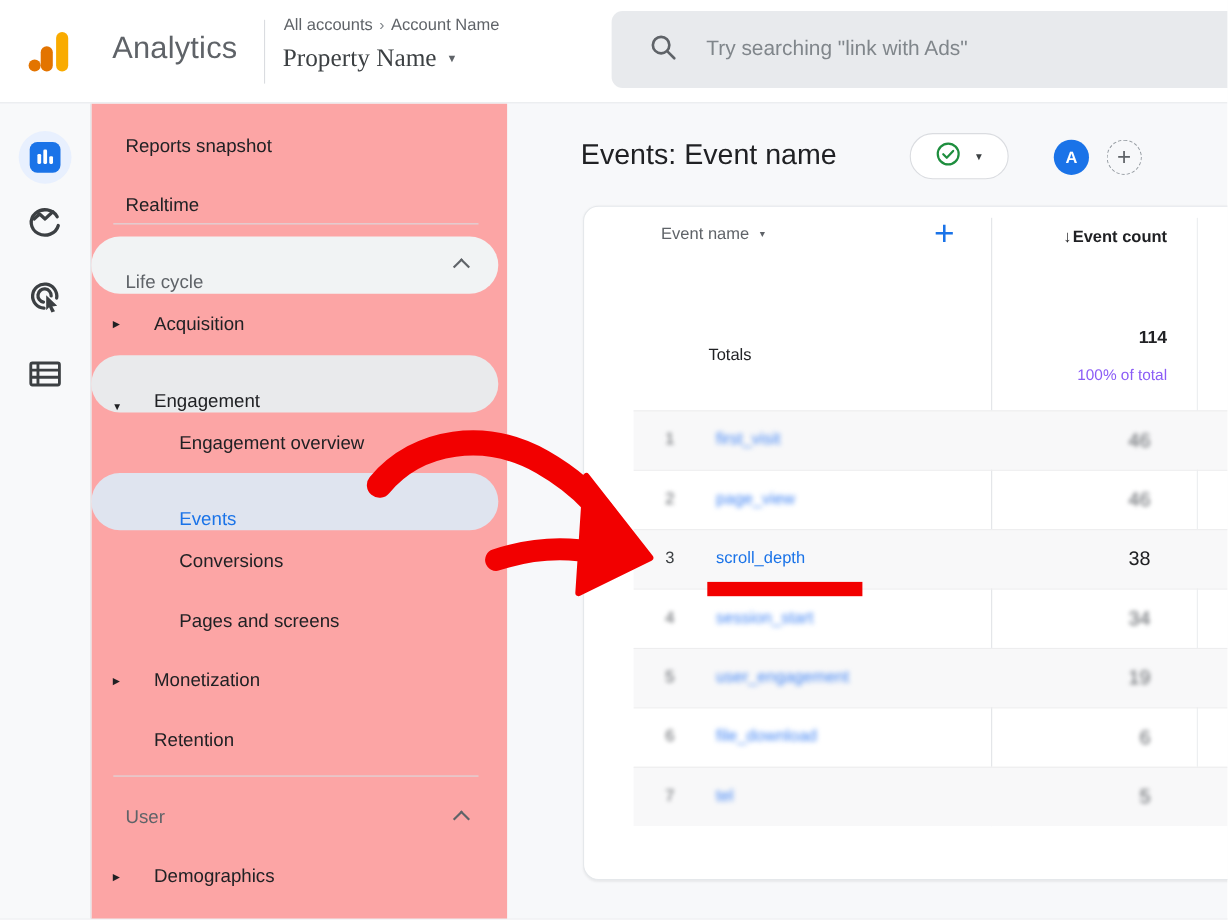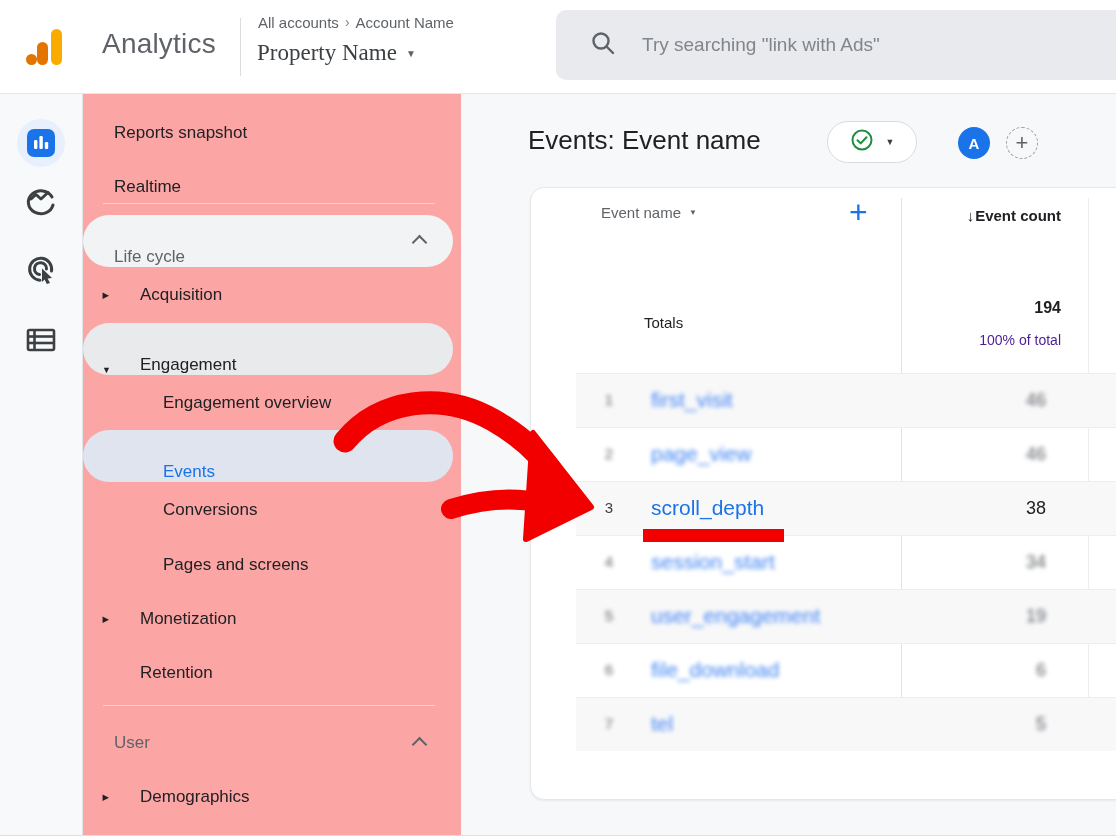--- a/index.html
+++ b/index.html
@@ -56,27 +56,27 @@
   #card { position:absolute; left:530px; top:187px; width:600px; height:613px; background:#fff; border:1px solid #e5e8eb; border-radius:14px 0 0 14px; box-shadow:0 1px 2px rgba(60,64,67,.08); z-index:6; }
   .dim-header { position:absolute; left:70px; top:16px; display:flex; align-items:center; gap:8px; font-size:15px; color:#5f6368; cursor:pointer; }
   .dim-caret { font-size:8px; color:#5f6368; }
   .add-col { position:absolute; left:318px; top:4px; font-size:32px; font-weight:300; color:#1a73e8; cursor:pointer; line-height:40px; }
   .col-divider { position:absolute; left:370px; top:10px; width:1px; height:553px; background:#e1e4e7; }
   .col-divider2 { position:absolute; left:557px; top:10px; width:1px; height:553px; background:#eceef0; }
   .metric-header { position:absolute; right:68px; top:19px; font-size:15px; font-weight:bold; color:#202124; display:flex; align-items:center; cursor:pointer; }
   .sort-arrow { font-weight:400; font-size:15px; margin-right:1px; }
   .totals-label { position:absolute; left:113px; top:126px; font-size:15px; font-weight:500; color:#202124; }
   .totals-value { position:absolute; right:68px; top:111px; font-size:16px; font-weight:bold; color:#202124; }
-  .totals-share { position:absolute; right:68px; top:144px; font-size:14px; color:#4c1d95; }
+  .totals-share { position:absolute; right:68px; top:144px; font-size:14px; color:#8b5cf6; }
   #rows { position:absolute; left:0; top:185px; width:600px; }
   .trow { position:relative; width:600px; height:54px; }
   .trow .stripe { position:absolute; left:45px; top:0; width:555px; height:54px; border-top:1px solid #ededee; }
   .trow.odd .stripe { background:#f8f8f9; }
   .row-num { position:absolute; left:66px; top:0; width:24px; height:54px; line-height:54px; text-align:center; font-size:15px; color:#5f6368; }
-  .row-name { position:absolute; left:120px; top:0; height:54px; line-height:54px; font-size:21px; color:#1a73e8; cursor:pointer; }
+  .row-name { position:absolute; left:120px; top:0; height:54px; line-height:54px; font-size:15px; color:#1a73e8; cursor:pointer; }
   .row-count { position:absolute; right:85px; top:0; height:54px; line-height:54px; font-size:18px; color:#5f6368; }
   .blur-a { filter:blur(2.3px); color:#4285f4; }
   .blur-b { filter:blur(1.9px); }
   .sharp-num { color:#3c4043; }
   .sharp-count { color:#202124; }
 
   
   #arrow-overlay { position:absolute; left:330px; top:378px; width:285px; height:178px; z-index:50; pointer-events:none; }
   #red-underline { position:absolute; left:643px; top:529px; width:141px; height:13px; background:#f20000; z-index:49; }
 </style>
@@ -236,21 +236,21 @@
     <div class="add-col">+</div>
     <div class="col-divider"></div>
     <div class="col-divider2"></div>
 
     <div class="metric-header">
       <span class="sort-arrow">↓</span>
       <span>Event count</span>
     </div>
 
     <div class="totals-label">Totals</div>
-    <div class="totals-value">194</div>
+    <div class="totals-value">114</div>
     <div class="totals-share">100% of total</div>
 
     <div id="rows">
       <div class="trow odd">
         <div class="stripe"></div>
         <span class="row-num blur-b">1</span>
         <span class="row-name blur-a">first_visit</span>
         <span class="row-count blur-b">46</span>
       </div>
       <div class="trow">

